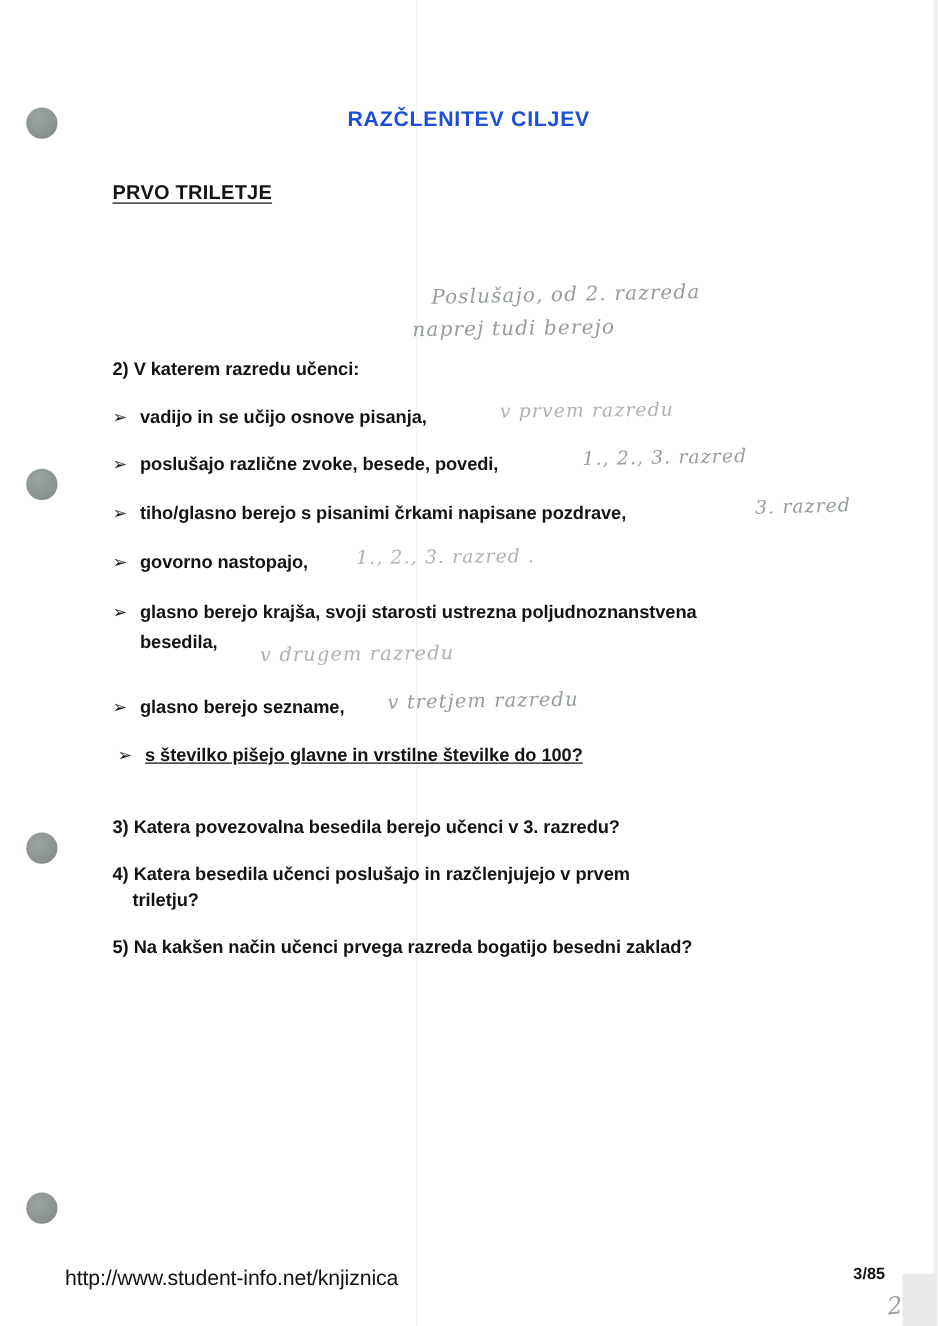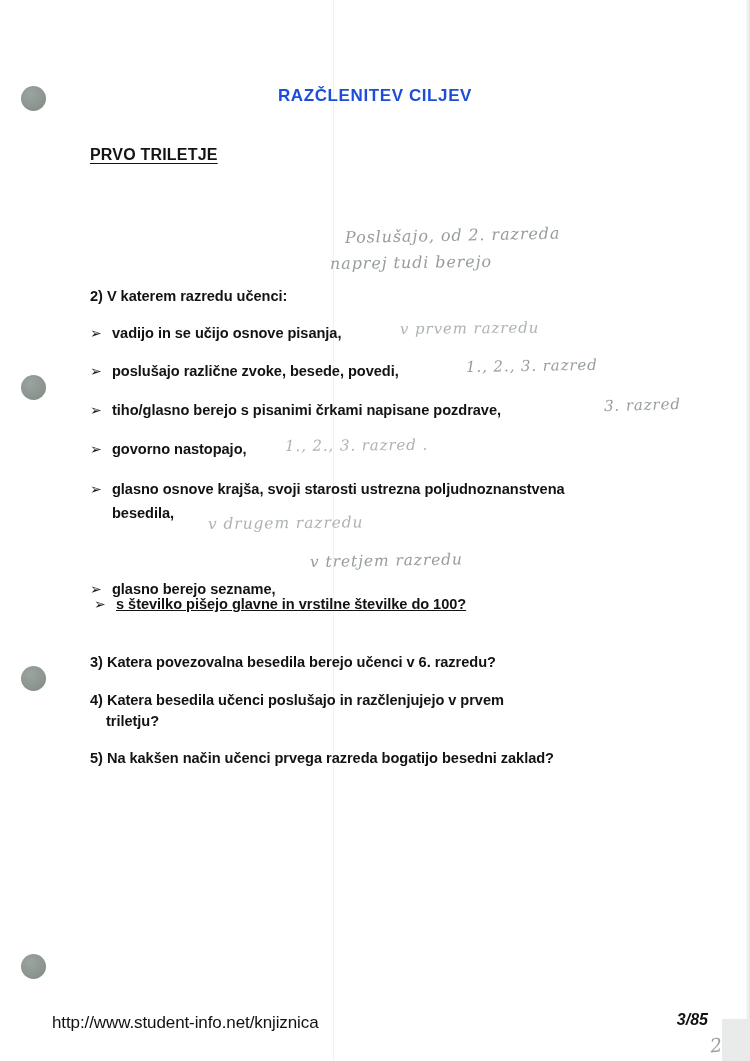--- a/index.html
+++ b/index.html
@@ -135,24 +135,23 @@
     top: 1013px;
     font-size: 17px;
     font-weight: normal;
     color: #121212;
     letter-spacing: -0.1px;
   }
   .footer-page {
     position: absolute;
     right: 42px;
     top: 1011px;
-    font-size: 16px;
+    font-size: 13px;
     font-weight: bold;
     color: #121212;
-    font-style: italic;
   }
   .hand-page-number {
     position: absolute;
     right: 28px;
     top: 1034px;
     font-family: "DejaVu Serif", serif;
     font-style: italic;
     font-size: 19px;
     color: #9aa19c;
     transform: rotate(-6deg);
@@ -198,37 +197,37 @@
     <span class="marker">➢</span><span>tiho/glasno berejo s pisanimi črkami napisane pozdrave,</span>
   </div>
   <div class="hand" style="top:397px; left:604px; font-size:15px; transform:rotate(-1.5deg);">3. razred</div>
 
   <div class="bullet-row" style="top:438px; left:90px; width:220px;">
     <span class="marker">➢</span><span>govorno nastopajo,</span>
   </div>
   <div class="hand light" style="top:437px; left:285px; font-size:15px; transform:rotate(-0.5deg);">1., 2., 3. razred .</div>
 
   <div class="bullet-row" style="top:478px; left:90px; width:560px;">
-    <span class="marker">➢</span><span>glasno osnove krajša, svoji starosti ustrezna poljudnoznanstvena</span>
+    <span class="marker">➢</span><span>glasno berejo krajša, svoji starosti ustrezna poljudnoznanstvena</span>
     <span class="wrap2">besedila,</span>
   </div>
   <div class="hand light" style="top:515px; left:208px; font-size:15.5px; transform:rotate(-0.6deg);">v drugem razredu</div>
 
-  <div class="bullet-row" style="top:554px; left:90px; width:230px;margin-top:24px;">
+  <div class="bullet-row" style="top:554px; left:90px; width:230px;">
     <span class="marker">➢</span><span>glasno berejo sezname,</span>
   </div>
   <div class="hand" style="top:553px; left:310px; font-size:15.5px; transform:rotate(-1deg);">v tretjem razredu</div>
 
   <div class="bullet-row" style="top:593px; left:94px; width:470px;text-decoration:underline;">
     <span class="marker">➢</span><span>s številko pišejo glavne in vrstilne številke do 100?</span>
   </div>
 
   <div class="q" style="top:651px; left:90px; width:560px;">
     <span>3)</span>
-    <span>Katera povezovalna besedila berejo učenci v 6. razredu?</span>
+    <span>Katera povezovalna besedila berejo učenci v 3. razredu?</span>
   </div>
 
   <div class="q" style="top:690px; left:90px; width:530px; line-height:1.42;">
     <span>4)</span>
     <span>Katera besedila učenci poslušajo in razčlenjujejo v prvem</span>
     <span class="cont-sm">triletju?</span>
   </div>
 
   <div class="q" style="top:747px; left:90px; width:600px;">
     <span>5)</span>

